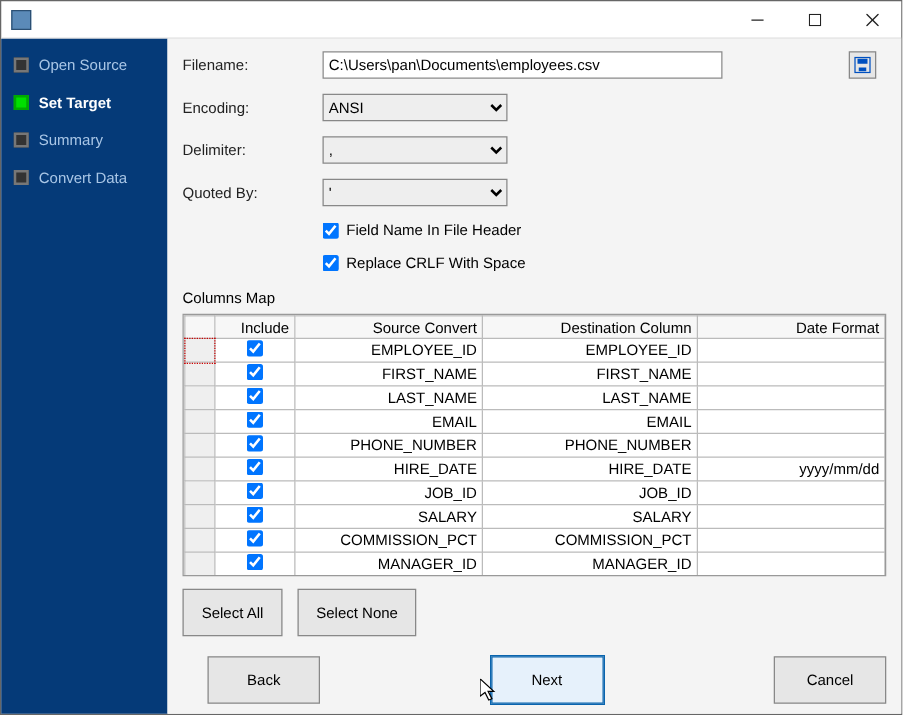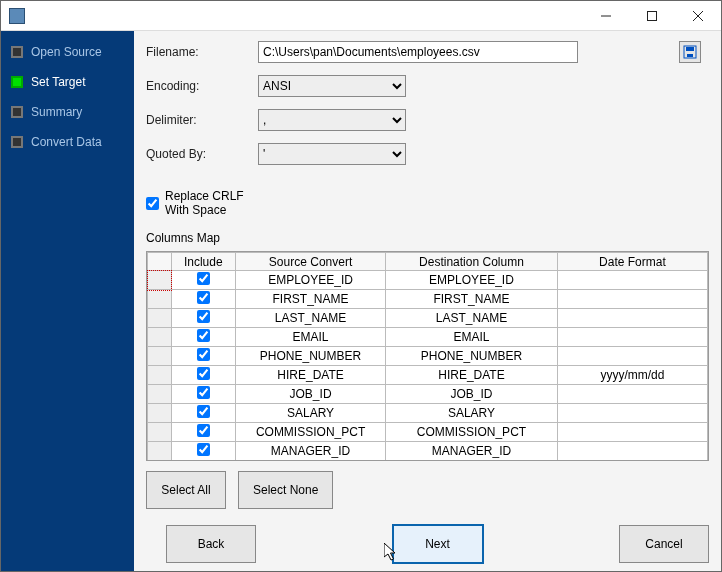--- a/index.html
+++ b/index.html
@@ -7,32 +7,32 @@
 .window { width:722px; height:572px; border:1px solid #666; background:#fff; display:flex; flex-direction:column; }
 .titlebar { height:30px; display:flex; align-items:center; justify-content:flex-end; border-bottom:1px solid #ddd; }
 .titlebar .app-icon { width:16px; height:16px; margin:0 8px; margin-right:auto; background:#5b8ab8; border:1px solid #2b4f73; }
 .titlebar .tb-btn { width:46px; height:30px; display:flex; align-items:center; justify-content:center; color:#222; }
 .body { flex:1; display:flex; min-height:0; }
 .sidebar { width:133px; background:#053a78; color:#bcd3e8; padding-top:6px; }
 .nav-item { display:flex; align-items:center; height:30px; padding-left:10px; gap:8px; cursor:default; }
 .nav-box { width:12px; height:12px; border:2px solid #777; background:#333; }
 .nav-box.active { background:#00e000; border:2px solid #0a0; }
 .nav-label { color:#a9c6e6; }
-.nav-item.current .nav-label { font-weight:normal; color:#fff; }
+.nav-item.current .nav-label { font-weight:bold; color:#fff; }
 .main { flex:1; background:#f4f4f4; padding:10px 12px 8px 12px; display:flex; flex-direction:column; min-width:0; }
 .form-grid { display:grid; grid-template-columns:112px 1fr 30px; row-gap:12px; align-items:center;}
 .form-grid label { color:#222; }
 input.text { width:320px; height:22px; border:1px solid #888; padding:2px 4px; background:#fff; }
 select.sel { width:148px; height:22px; border:1px solid #888; background:#eee; }
 .iconbtn { width:22px; height:22px; border:1px solid #888; background:#e6e6e6; display:flex; align-items:center; justify-content:center;}
 .check-row { display:flex; align-items:center; gap:6px; }
 .section-title { margin:14px 0 6px 0; color:#000000;}
 .tablewrap { border:1px solid #999; background:#fff; height:210px; overflow:auto;}
 table { border-collapse:collapse; width:100%; table-layout:fixed;}
-th, td { border:1px solid #bbb; padding:1px 4px; height:18px; text-align:center; white-space:nowrap; overflow:hidden;}
+th, td { border:1px solid #bbb; padding:1px 4px; height:18px; text-align:right; white-space:nowrap; overflow:hidden;}
 th { background:#f7f7f7; font-weight:normal; }
 th .sunken, td.rowhdr { background:#efefef; border:1px solid #bbb; }
 col.c0 { width:22px; } col.c1 { width:60px; } col.c2{ width:140px;} col.c3{width:160px;} col.c4{width:140px;}
 td.center { text-align:center; }
 td.rowhdr { background:#efefef; }
 tr.sel td.rowhdr { outline:1px dotted #c00; }
 .btnrow { display:flex; gap:12px; margin-top:10px; }
 button.btn { min-width:80px; height:38px; border:1px solid #888; background:#e6e6e6; padding:2px 14px; }
 .footer { margin-top:auto; display:flex; gap:24px; justify-content:space-between; padding-left:20px; padding-top:10px;}
 .footer button.btn { width:90px; }
@@ -102,20 +102,24 @@
 
         <label>Delimiter:</label>
         <div><select class="sel"><option>,</option></select></div>
         <div></div>
 
         <label>Quoted By:</label>
         <div><select class="sel"><option>'</option></select></div>
         <div></div>
 
         <div></div>
+        <div class="check-row">
+          <input type="checkbox" checked="" style="">
+          <span>Field Name In File Header</span>
+        </div>
         <div></div>
 
         <div></div>
         <div class="check-row">
           <input type="checkbox" checked="" style="">
           <span>Replace CRLF With Space</span>
         </div>
         <div></div>
       </div>
 

